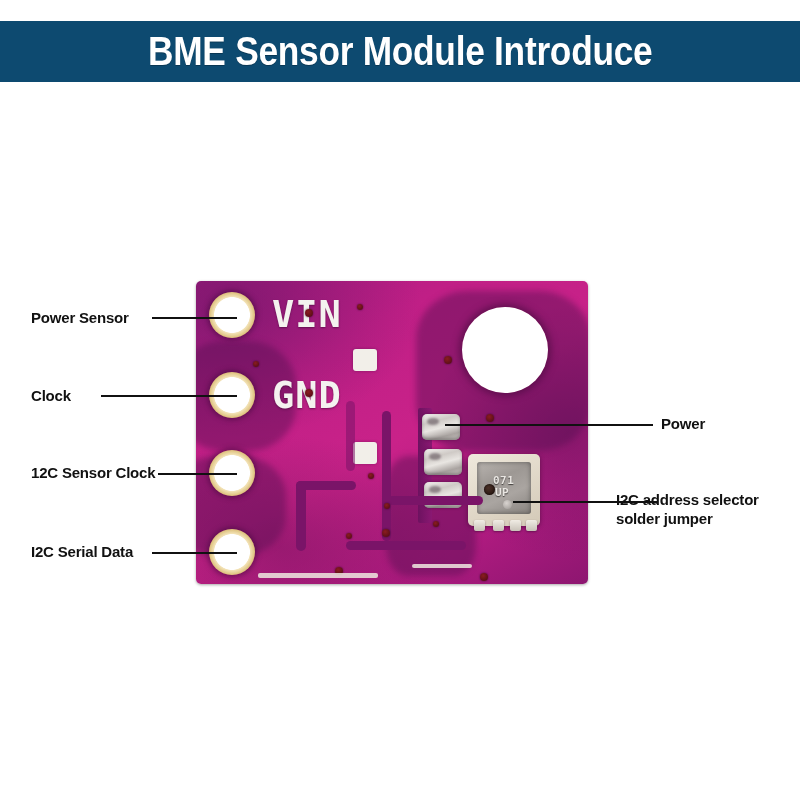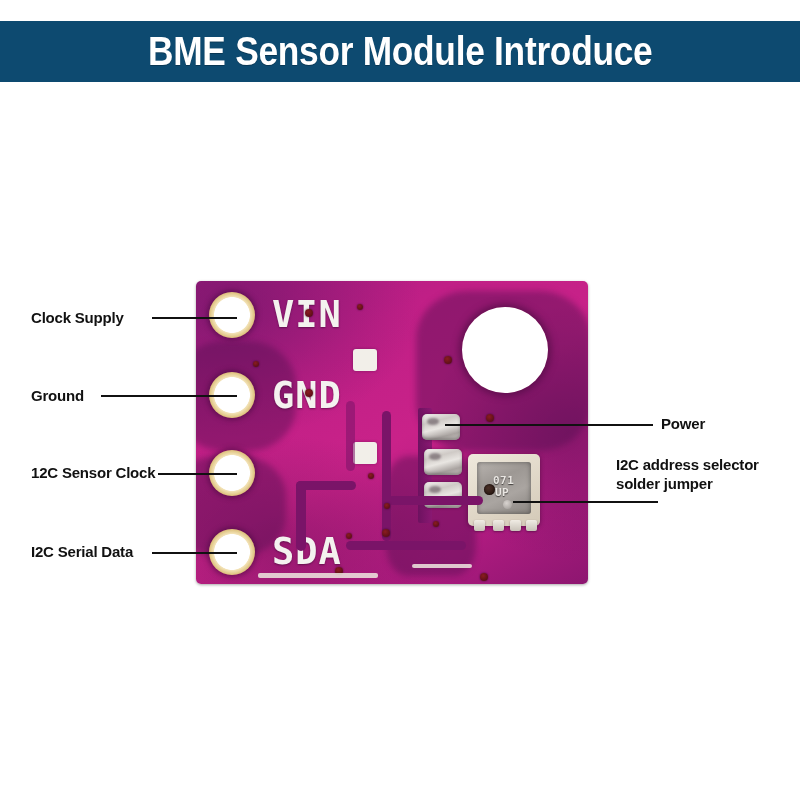--- a/index.html
+++ b/index.html
@@ -248,21 +248,21 @@
   .callout-label {
     position: absolute;
     color: #111111;
     font-family: "Liberation Sans", sans-serif;
     font-weight: bold;
     font-size: 15px;
     letter-spacing: -0.2px;
     white-space: nowrap;
     line-height: 19px;
   }
-  .callout-label.two-line { white-space: normal; }
+  .callout-label.two-line { white-space: normal; margin-top: 35px; }
   .leader-line {
     position: absolute;
     height: 2px;
     background: #111111;
   }
 </style>
 </head>
 <body>
 
 <div id="header-banner">
@@ -278,21 +278,20 @@
     <div class="copper-shade" style="left:220px; top:10px; width:175px; height:160px; border-radius:30%;"></div>
     <div class="copper-shade" style="left:190px; top:175px; width:90px; height:120px; border-radius:25%;"></div>
 
     <div class="pad-hole" style="left:13px; top:11px;"></div>
     <div class="pad-hole" style="left:13px; top:91px;"></div>
     <div class="pad-hole" style="left:13px; top:169px;"></div>
     <div class="pad-hole" style="left:13px; top:248px;"></div>
 
     <div class="silk-label" style="left:76px; top:12px;">VIN</div>
     <div class="silk-label" style="left:76px; top:93px;">GND</div>
-    <div class="silk-label" style="left:76px; top:249px;">SDA</div>
 
     <div class="smd-pad" style="left:157px; top:68px;"></div>
     <div class="smd-pad" style="left:157px; top:161px;"></div>
 
     <div id="mount-hole" style="left:266px; top:26px;"></div>
 
     <div id="jumper-rail" style="left:222px; top:127px; width:14px; height:115px;"></div>
     <div class="jumper" style="left:226px; top:133px;"></div>
     <div class="jumper" style="left:228px; top:168px;"></div>
     <div class="jumper" style="left:228px; top:201px;"></div>
@@ -328,24 +327,24 @@
     <div class="via" style="left:186px; top:248px;"></div>
     <div class="via small" style="left:150px; top:252px;"></div>
     <div class="via" style="left:139px; top:286px;"></div>
     <div class="via" style="left:284px; top:292px;"></div>
     <div class="via small" style="left:237px; top:240px;"></div>
 
     <div id="bottom-strip" style="left:62px; top:292px; width:120px; height:5px;"></div>
     <div id="bottom-strip" style="left:216px; top:283px; width:60px; height:4px;"></div>
   </div>
 
-  <div class="callout-label" style="left:31px; top:308px;">Clock Supply</div>
+  <div class="callout-label" style="left:31px; top:308px;">Power Sensor</div>
   <div class="leader-line" style="left:152px; top:317px; width:85px;"></div>
 
-  <div class="callout-label" style="left:31px; top:386px;">Ground</div>
+  <div class="callout-label" style="left:31px; top:386px;">Clock</div>
   <div class="leader-line" style="left:101px; top:395px; width:136px;"></div>
 
   <div class="callout-label" style="left:31px; top:463px;">12C Sensor Clock</div>
   <div class="leader-line" style="left:158px; top:473px; width:79px;"></div>
 
   <div class="callout-label" style="left:31px; top:542px;">I2C Serial Data</div>
   <div class="leader-line" style="left:152px; top:552px; width:85px;"></div>
 
   <div class="leader-line" style="left:445px; top:424px; width:208px;"></div>
   <div class="callout-label" style="left:661px; top:414px;">Power</div>

